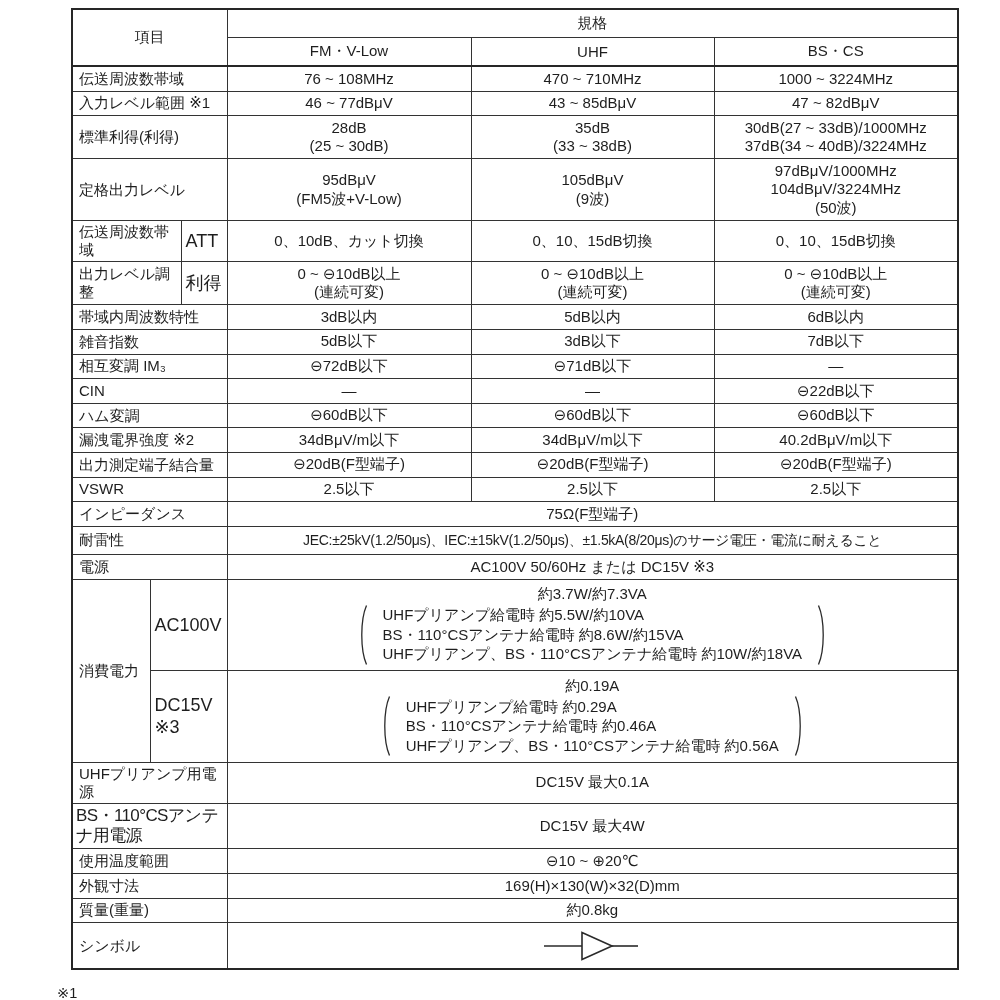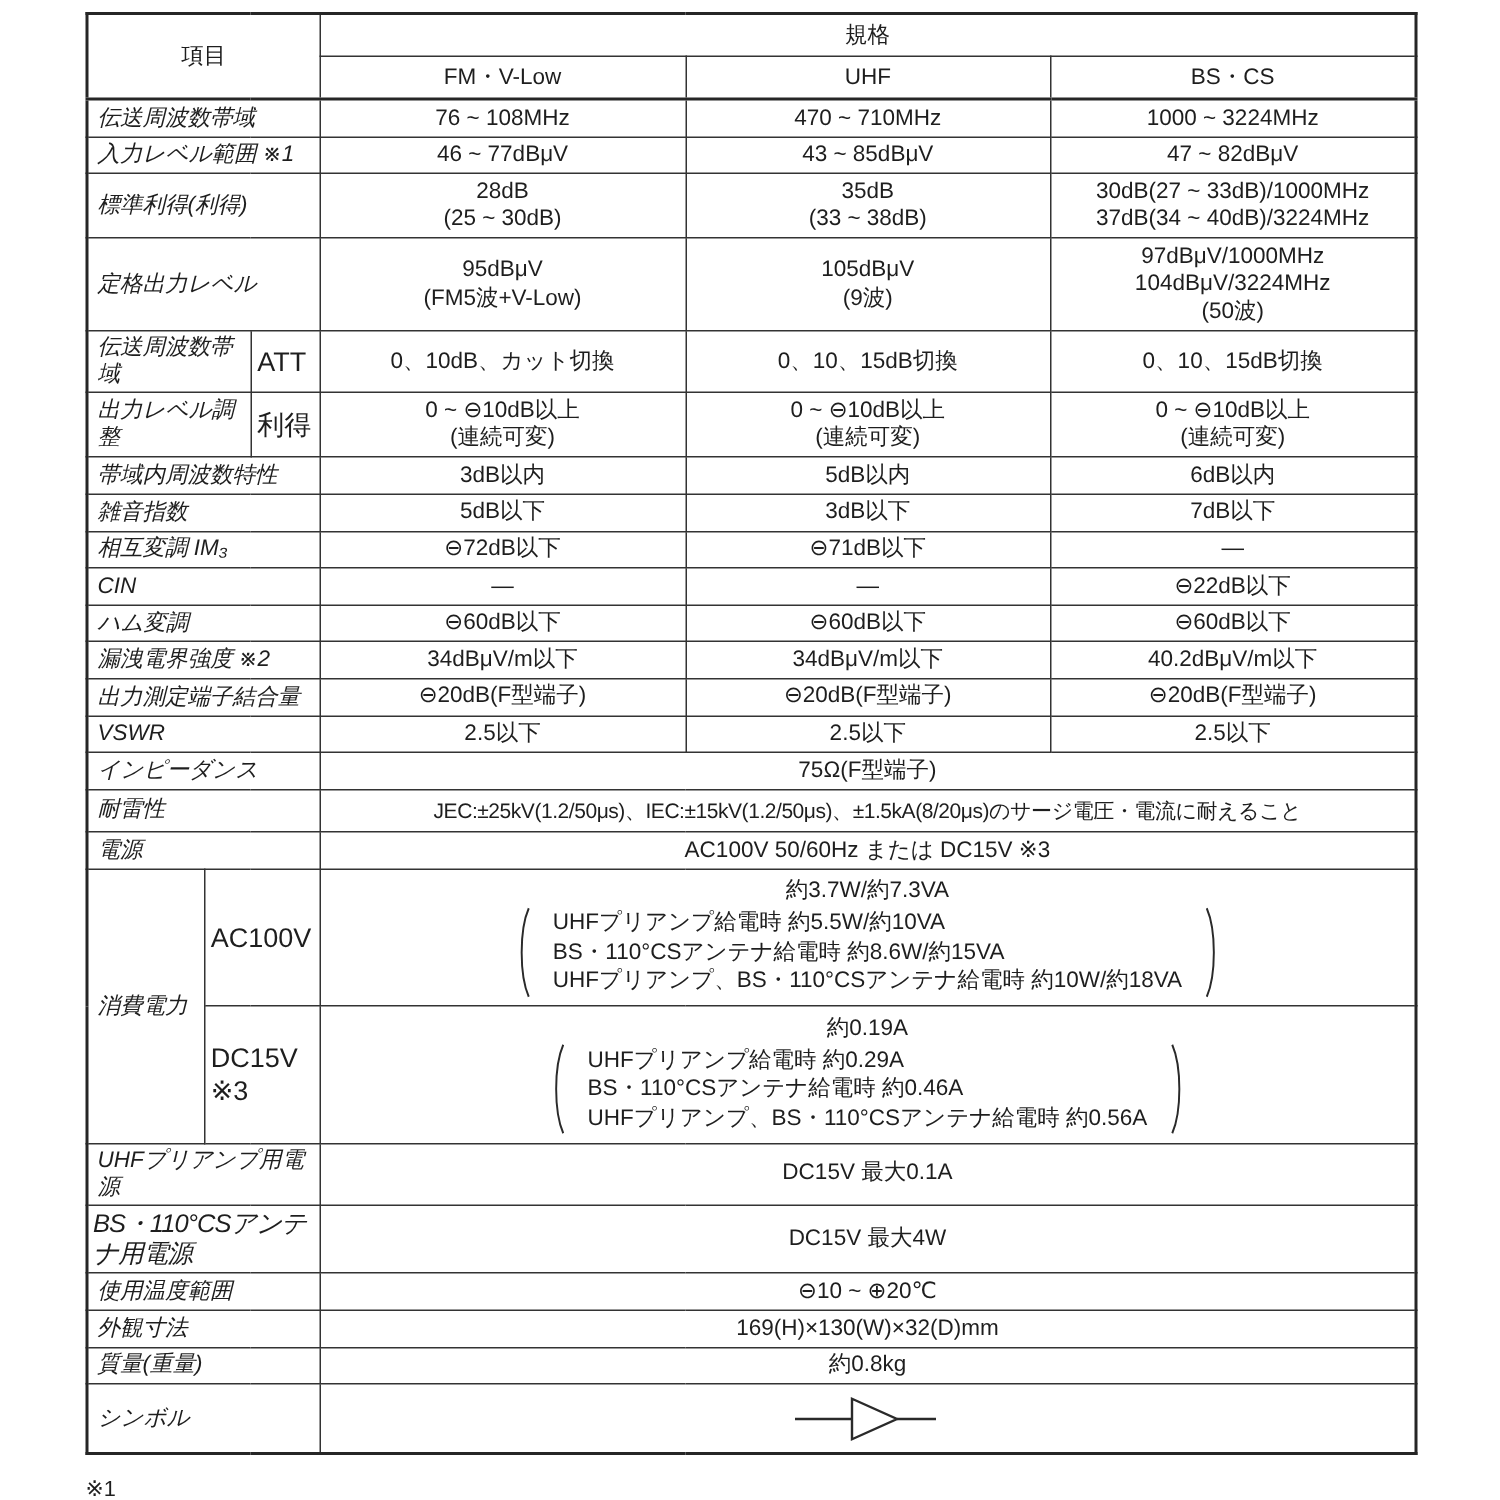--- a/index.html
+++ b/index.html
@@ -6,28 +6,29 @@
   body{
     width:1000px;height:1000px;overflow:hidden;
     font-family:"Liberation Sans","DejaVu Sans",sans-serif;
     color:#1e1e1e;
     -webkit-font-smoothing:antialiased;
   }
   .page{padding:8px 0 0 57px;}
   table{
     border-collapse:collapse;table-layout:fixed;width:886px;
     border:2.5px solid #262626;
+    margin-left:14px;
   }
   th,td{
     border:1.5px solid #333333;
     font-weight:normal;
     vertical-align:middle;
   }
   th.hdr{text-align:center;font-size:15px;padding:4px 2px;}
-  th.lbl{text-align:left;font-size:15px;padding:2px 2px 2px 6px;white-space:pre-line;line-height:1.2;font-style:italic;}
+  th.lbl{text-align:left;font-size:15px;padding:2px 2px 2px 6px;white-space:pre-line;line-height:1.2;}
   th.lbl.small-lbl{font-size:17px;letter-spacing:-0.6px;padding-left:3px;}
   th.sub{text-align:left;font-size:18px;padding:2px 2px 2px 4px;white-space:pre-line;line-height:1.25;}
   td.val{
     text-align:center;font-size:15px;padding:2.5px 4px;
     white-space:pre-line;line-height:1.24;
   }
   td.val.tight{font-size:14px;letter-spacing:-0.3px;padding:5px 2px;}
   .thick-b{border-bottom:2.5px solid #262626;}
   
   .pw{padding:2px 0;}

